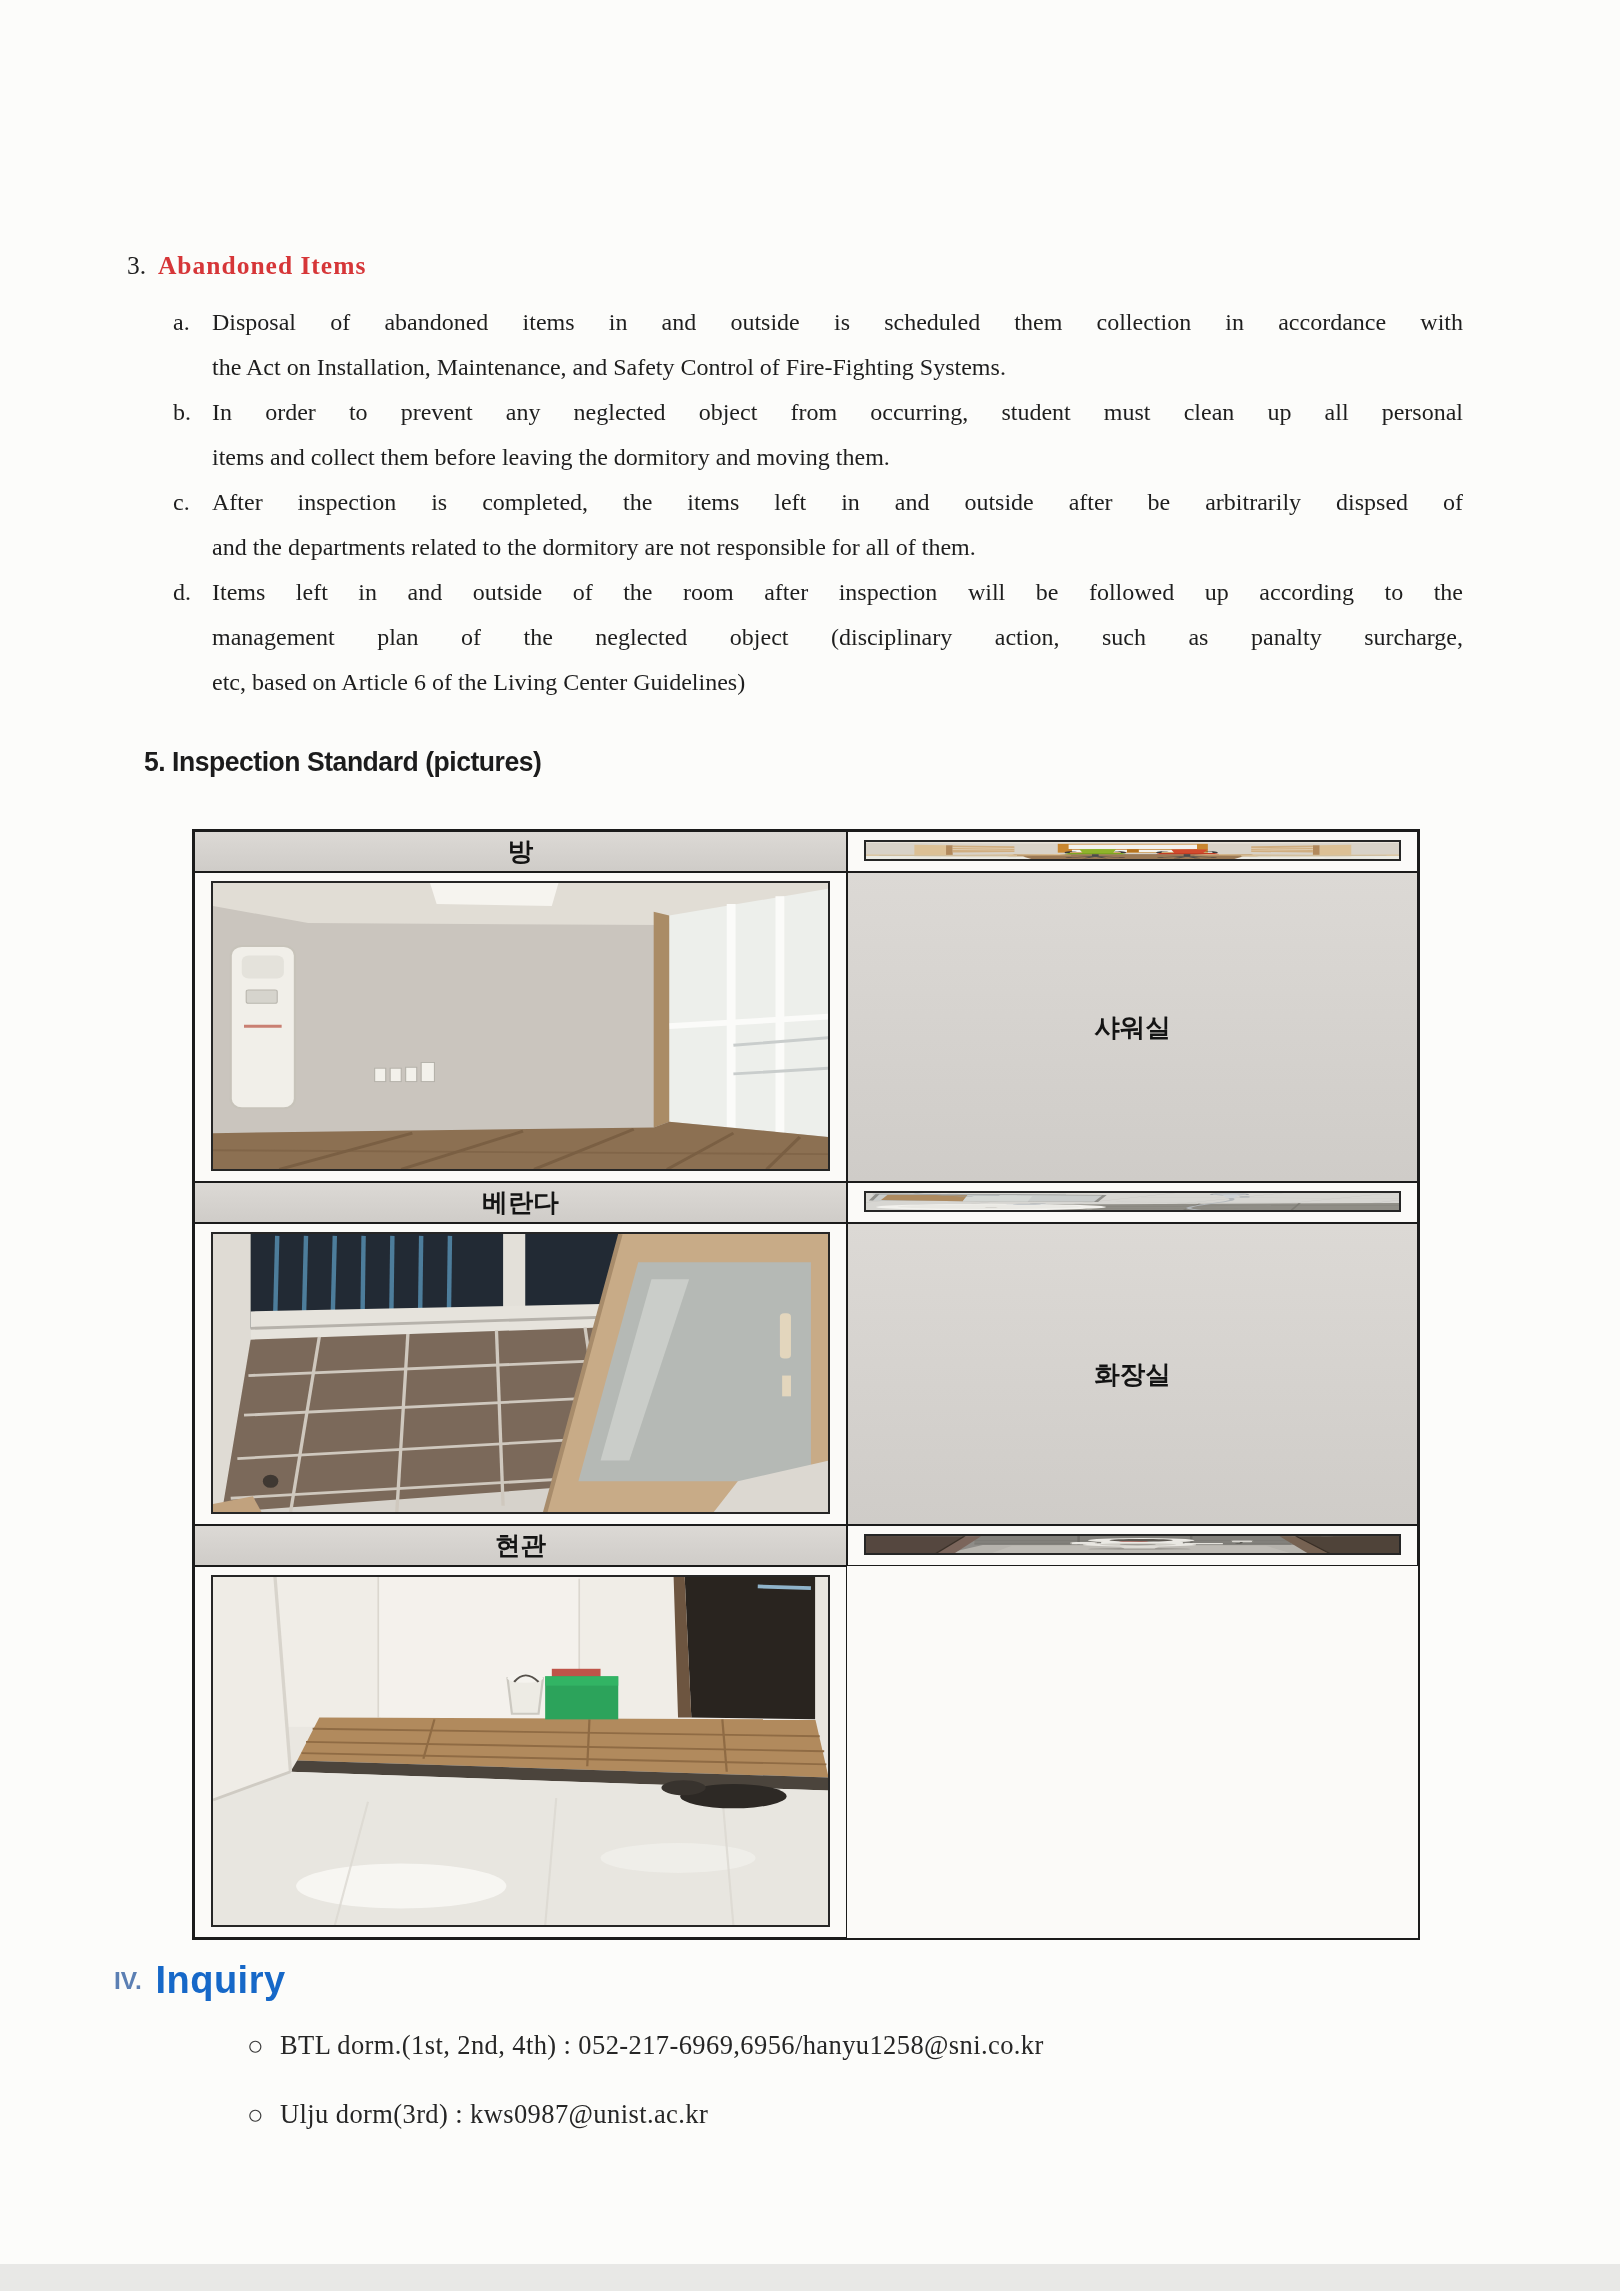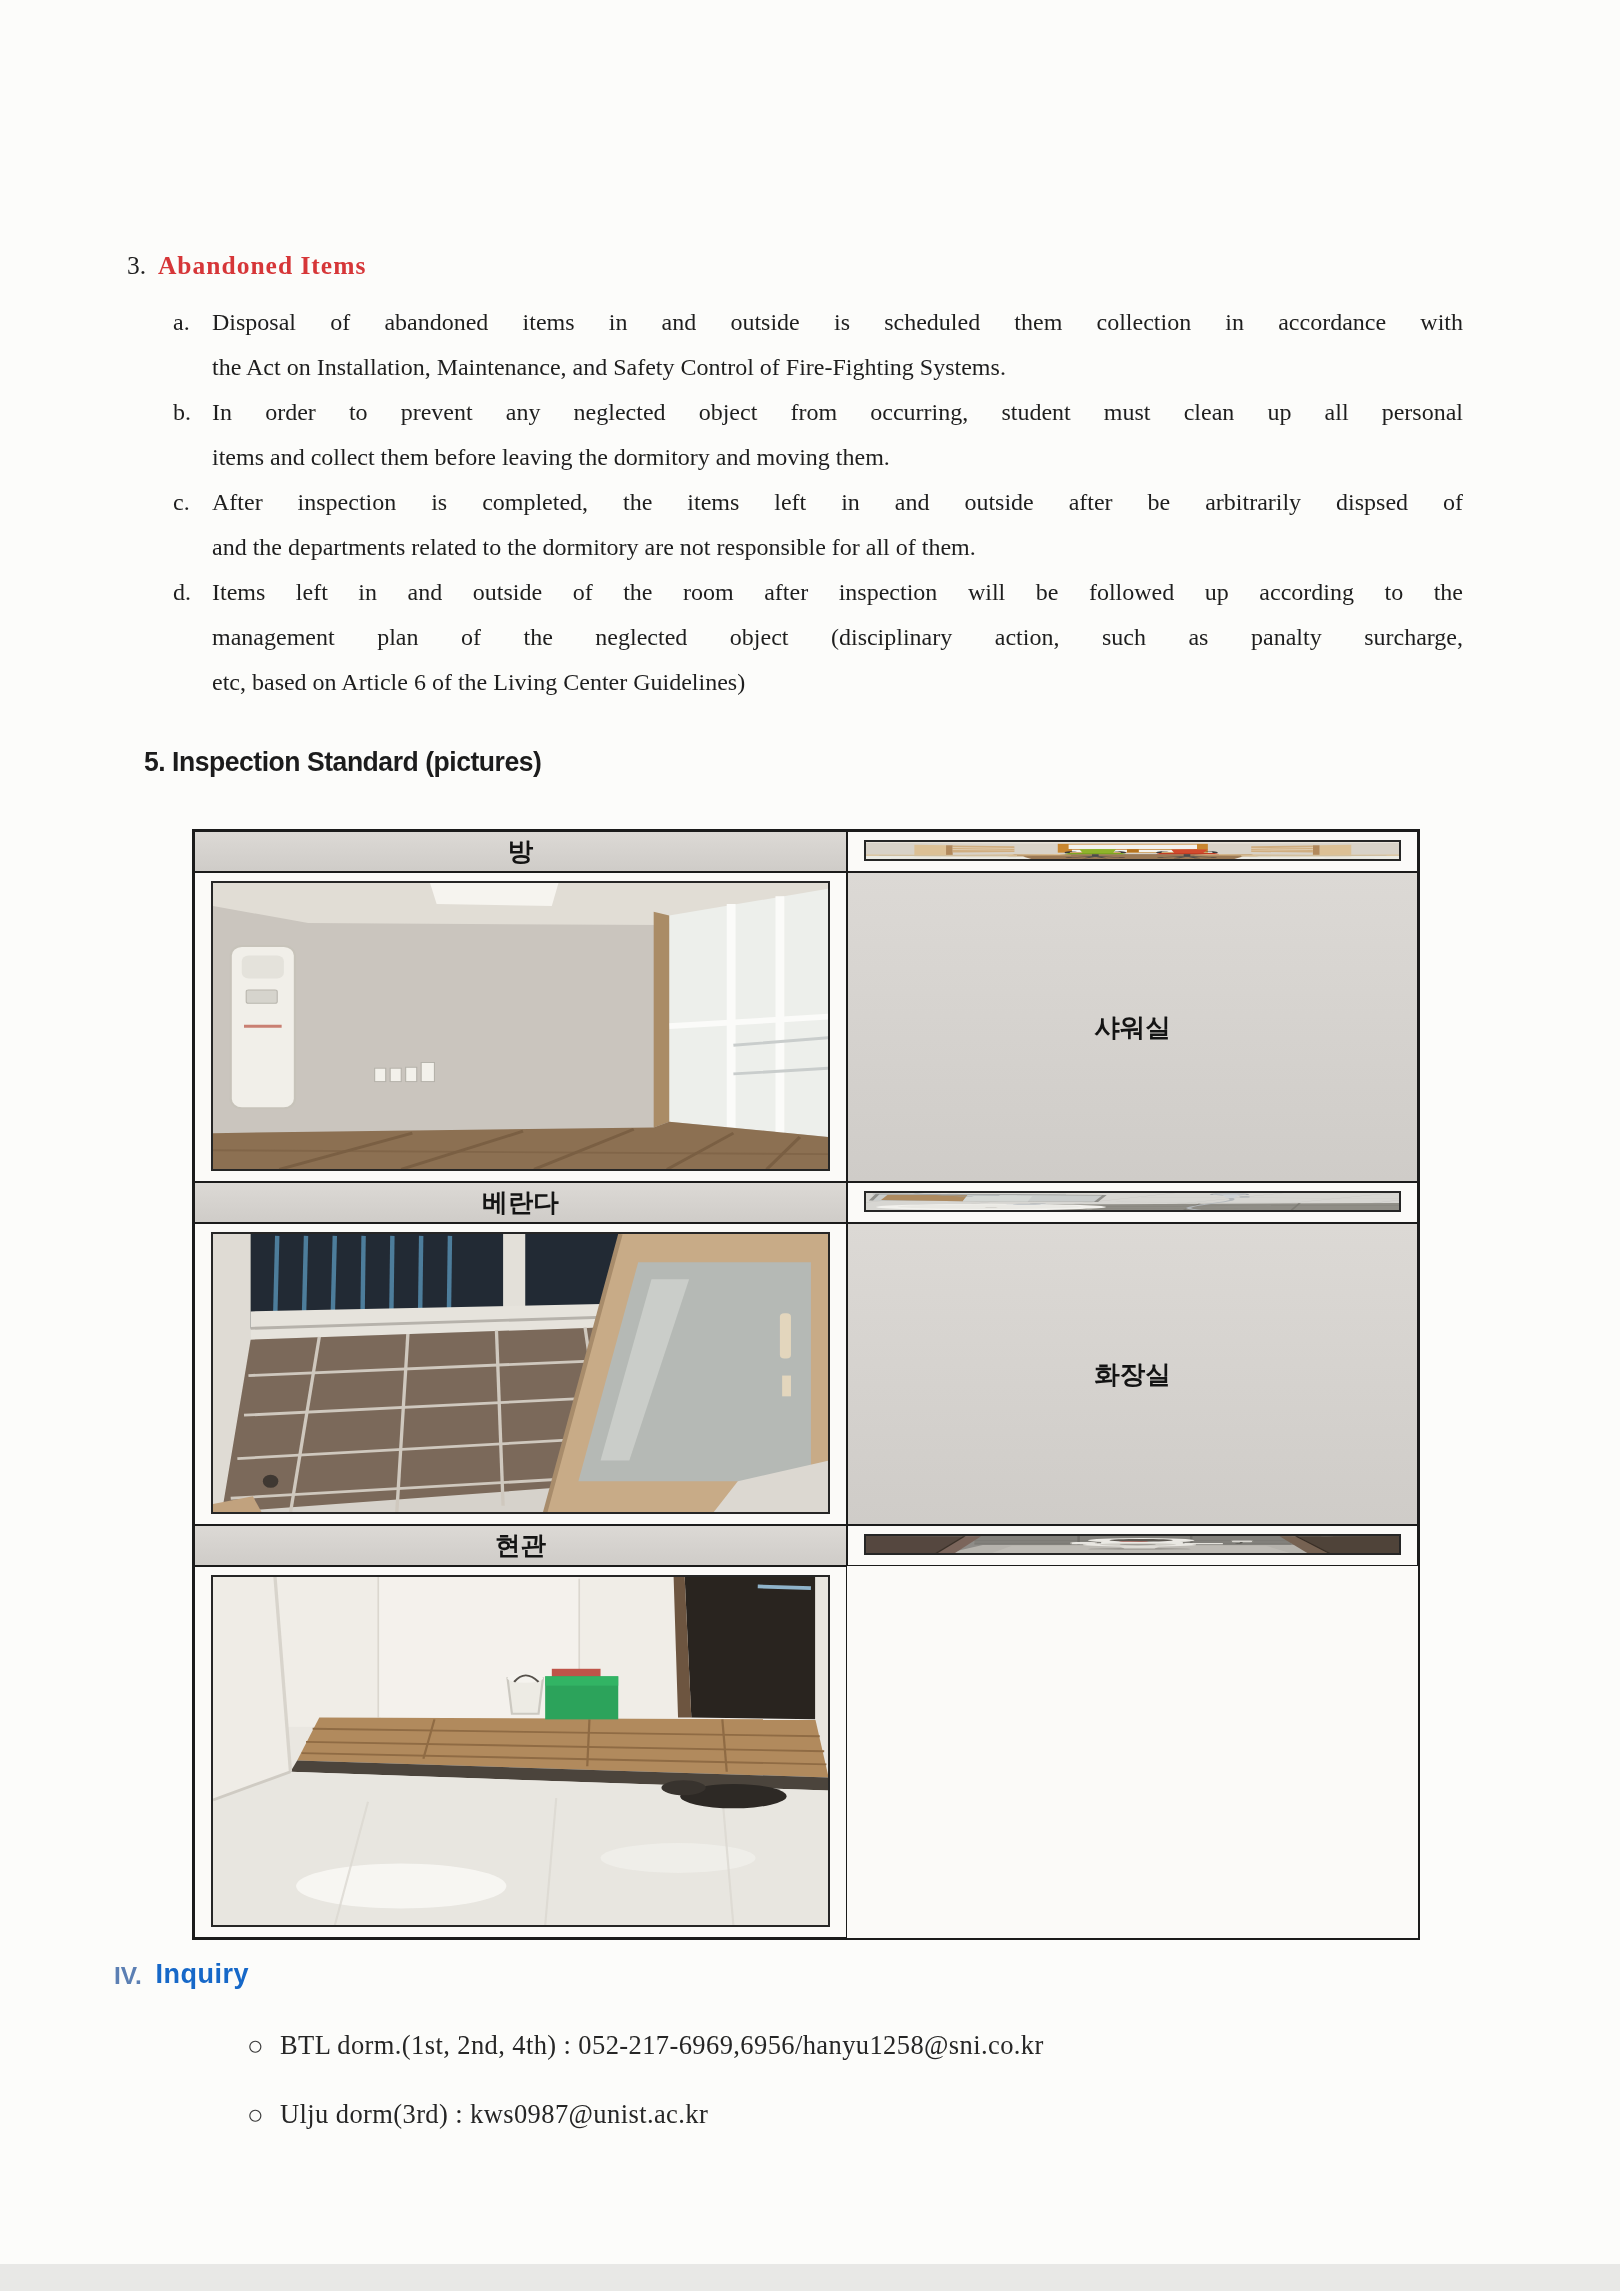--- a/index.html
+++ b/index.html
@@ -38,24 +38,24 @@
     border:1px solid #1b1b1b;
     background:linear-gradient(180deg,#dcd9d5,#cfccc8);
     display:flex; align-items:center; justify-content:center;
     font-family:"DejaVu Sans","Liberation Sans",sans-serif;
     font-weight:700; font-size:25.5px; color:#141414;
   }
   .img-cell{border:1px solid #1b1b1b; padding:7.8px 15.7px 9.8px; box-sizing:border-box; background:#fbfaf8;}
   .photo{width:100%; height:100%; border:2px solid #262626; box-sizing:border-box; overflow:hidden; background:#d8d5cf;}
   .photo svg{display:block; width:100%; height:100%;}
   
-  .inq-heading{position:absolute; left:114px; top:1959px; display:flex; align-items:flex-end; gap:13.7px;
+  .inq-heading{position:absolute; left:114px; top:1959px; display:flex; align-items:center; gap:13.7px;
     font-family:"Liberation Sans","DejaVu Sans",sans-serif;}
   .inq-num{font-size:24.5px; font-weight:600; color:#5b7fb3;}
-  .inq-title{font-size:27px; font-weight:700; color:#1668c8; letter-spacing:0.5px;}
+  .inq-title{font-size:38px; font-weight:700; color:#1668c8; letter-spacing:0.5px;}
   .inq-list{position:absolute; left:247px; top:2011px;}
   .inq-item{height:69px; display:flex; align-items:center; font-size:26.5px; color:#262626; letter-spacing:0.4px;}
   .inq-bullet{font-size:28px; color:#3a3a3a; margin-right:15.7px; line-height:1;}
 </style>
 </head>
 <body>
 
 <div class="page">
 
   <div class="s3-heading">

